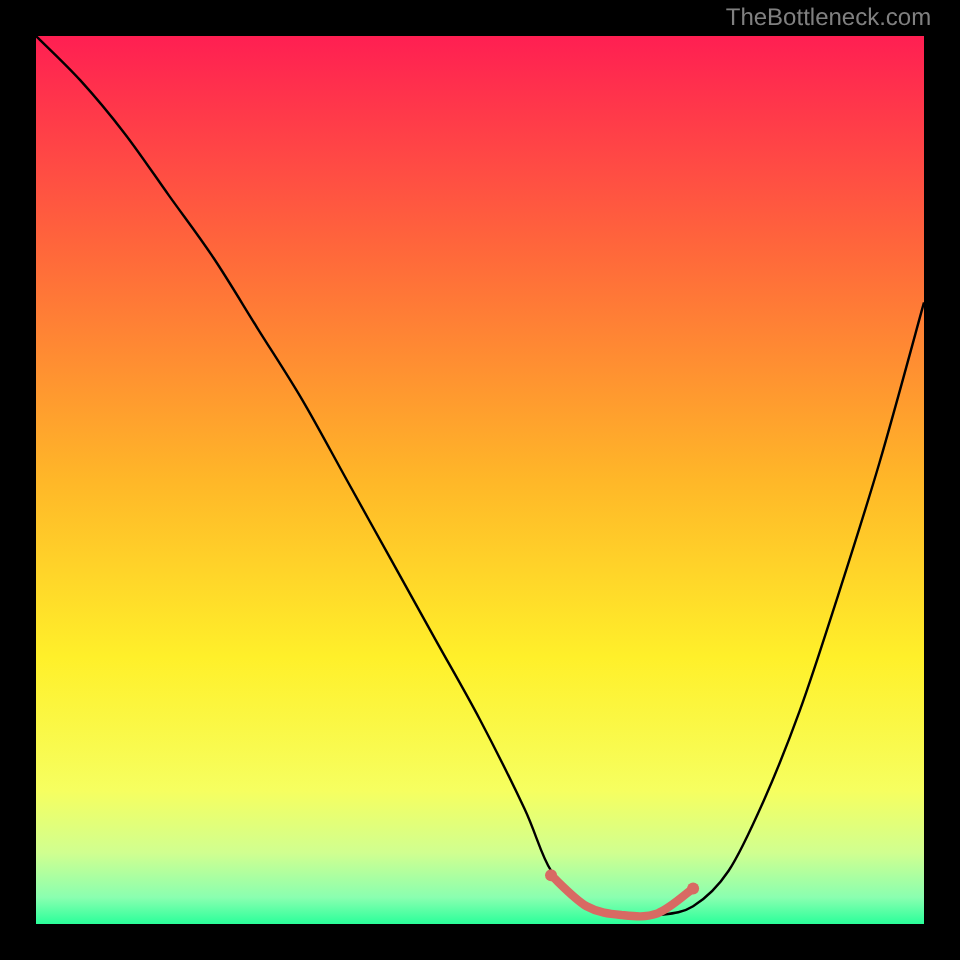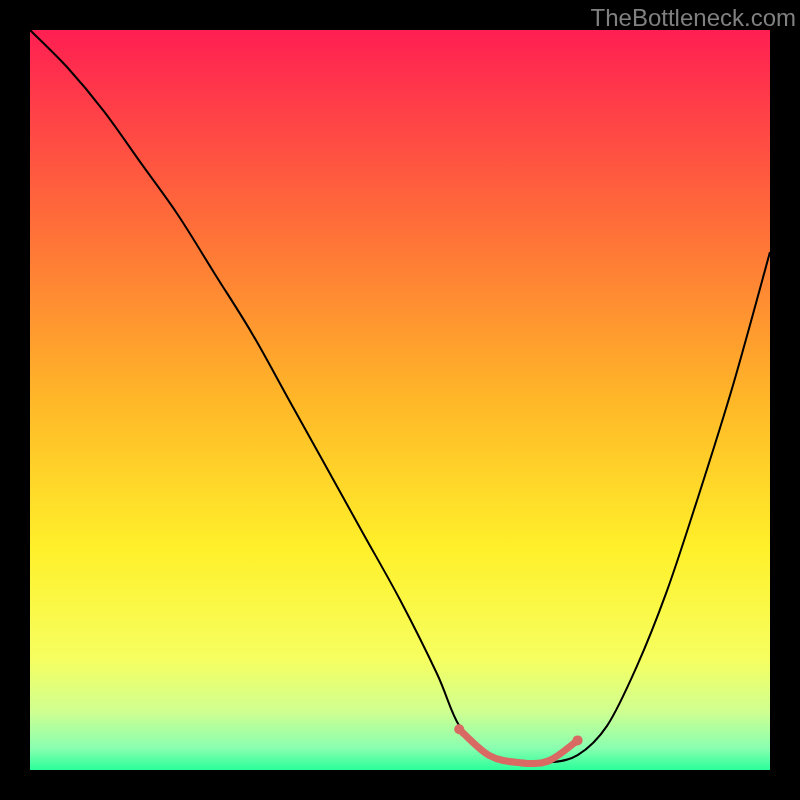--- a/index.html
+++ b/index.html
@@ -6,23 +6,23 @@
   body {
     width: 800px;
     height: 800px;
     background: #000000;
     position: relative;
     font-family: Arial, sans-serif;
   }
   .watermark {
     position: absolute;
     top: 4px;
-    right: 4px;
+    right: 24px;
     color: #808080;
-    font-size: 24px;
+    font-size: 20px;
     font-weight: normal;
     z-index: 10;
   }
   .plot-area {
     position: absolute;
     left: 30px;
     top: 30px;
     width: 740px;
     height: 740px;
     overflow: hidden;

